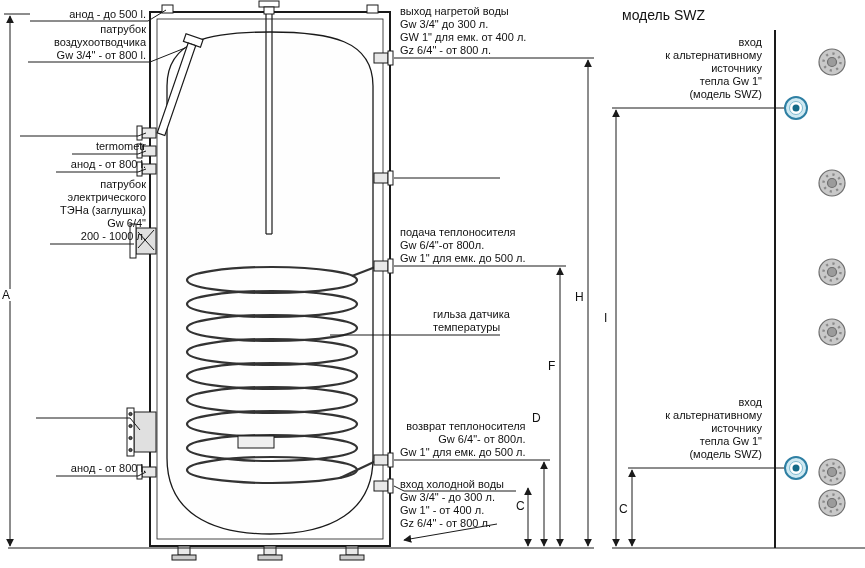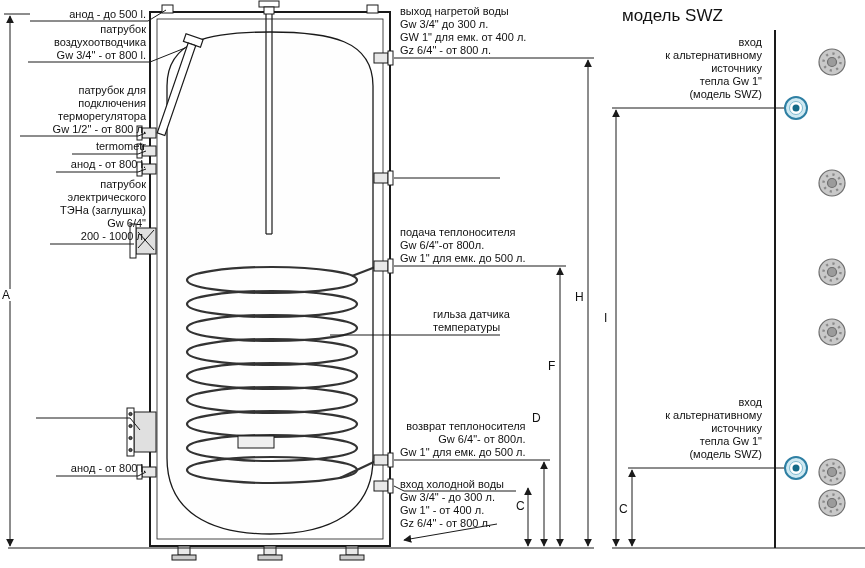--- a/index.html
+++ b/index.html
@@ -5,21 +5,21 @@
   html,body { margin:0; padding:0; background:#ffffff; }
   .stage {
     position:relative; width:865px; height:568px; background:#ffffff;
     overflow:hidden; font-family:"Liberation Sans", sans-serif; color:#111;
   }
   .stage > svg { position:absolute; left:0; top:0; }
   .lbl { position:absolute; font-size:11px; line-height:13px; white-space:nowrap; }
   .lbl.ra { text-align:right; }
   .lbl span { display:block; }
   .dim { position:absolute; font-size:12px; line-height:12px; background:#fff; padding:0 1px; }
-  .title { position:absolute; font-size:17px; line-height:19px; }
+  .title { position:absolute; font-size:14px; line-height:19px; }
 </style>
 </head>
 <body>
 
 <div class="stage">
 
   <svg width="865" height="568" viewBox="0 0 865 568">
     <defs>
       <marker id="arrow" viewBox="0 0 10 10" refX="9" refY="5" markerWidth="8" markerHeight="8" orient="auto-start-reverse">
         <path d="M0,0 L10,5 L0,10 z" fill="#1a1a1a"></path>
@@ -217,26 +217,20 @@
   </svg>
 
   <div class="lbl ra" style="right:719px; top:8px;">
       <span>анод - до 500 l.</span>
     </div>
   <div class="lbl ra" style="right:719px; top:23px;">
       <span>патрубок</span>
       <span>воздухоотводчика</span>
       <span>Gw 3/4" - от 800 l.</span>
     </div>
-  <div class="lbl ra" style="right:719px; top:84px;">
-      <span>патрубок для</span>
-      <span>подключения</span>
-      <span>терморегулятора</span>
-      <span>Gw 1/2" - от 800 л.</span>
-    </div>
   <div class="lbl ra" style="right:719px; top:140px;">
       <span>termometr</span>
     </div>
   <div class="lbl ra" style="right:719px; top:158px;">
       <span>анод - от 800 l.</span>
     </div>
   <div class="lbl ra" style="right:719px; top:178px;">
       <span>патрубок</span>
       <span>электрического</span>
       <span>ТЭНа (заглушка)</span>

